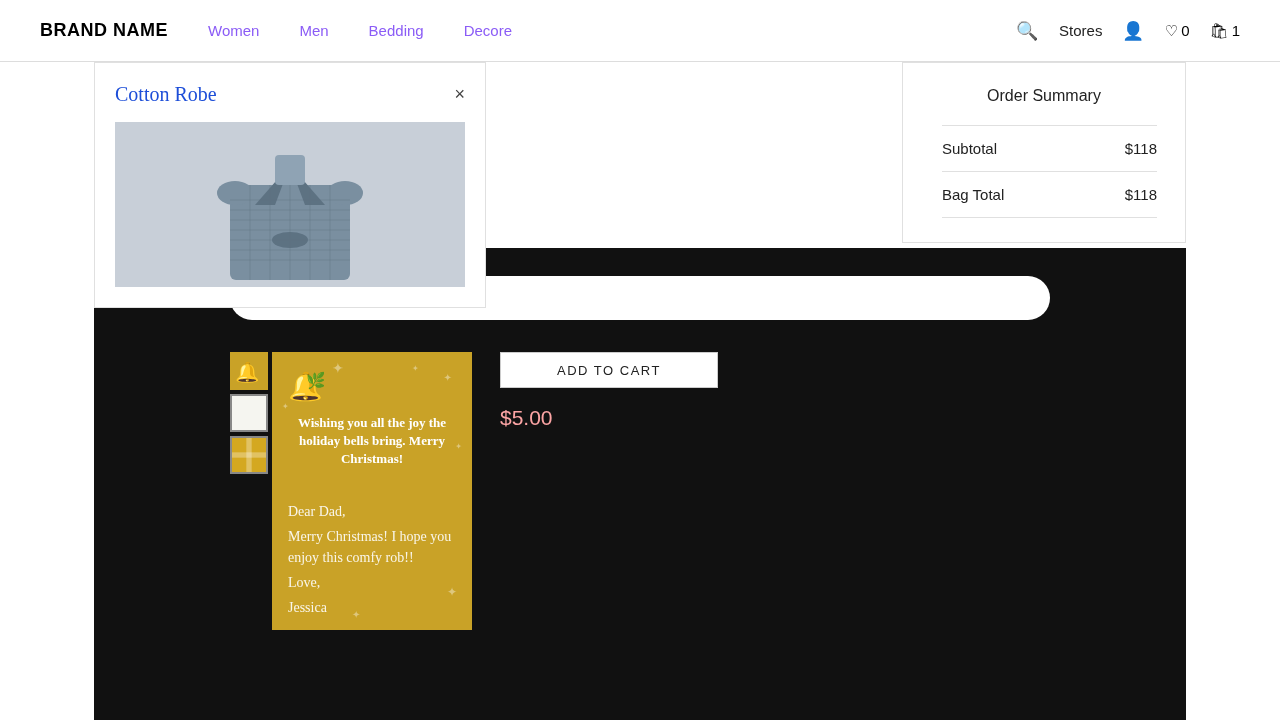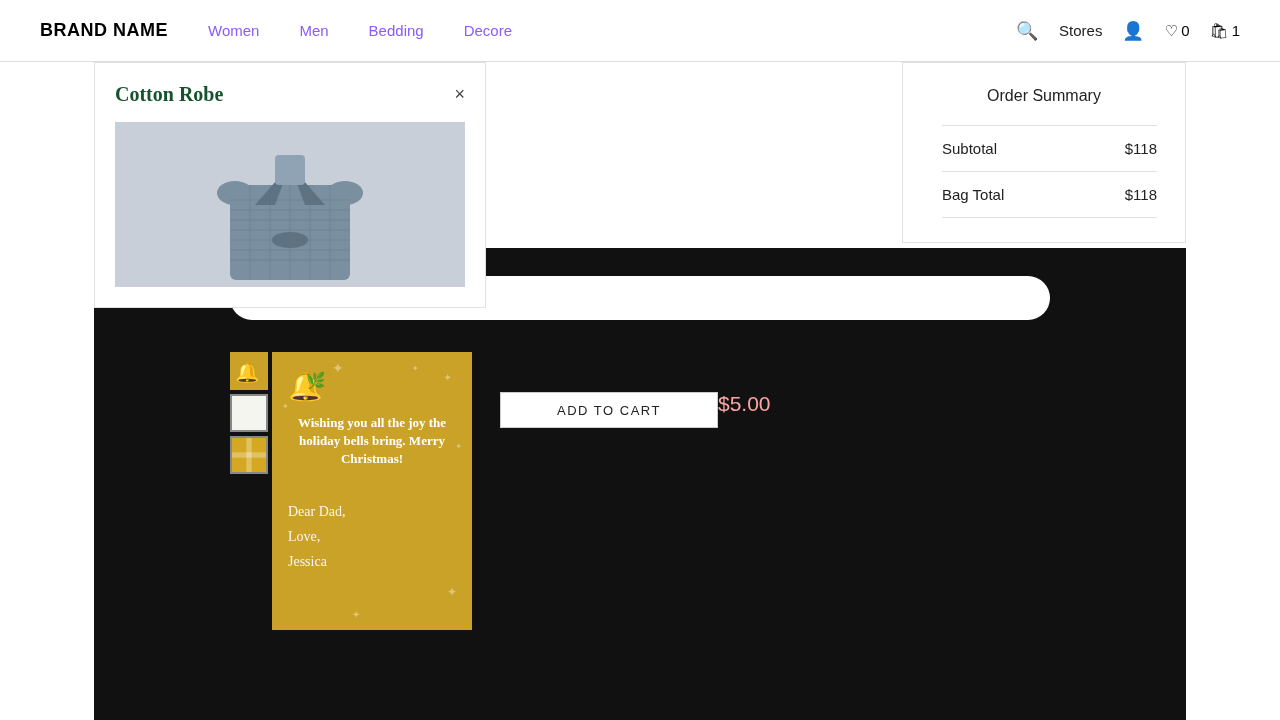--- a/index.html
+++ b/index.html
@@ -73,22 +73,22 @@
     }
     .product-panel-header {
       display: flex;
       justify-content: space-between;
       align-items: center;
       margin-bottom: 16px;
     }
     .product-panel-title {
       font-size: 20px;
       font-family: Georgia, serif;
-      font-weight: 700;
-      color: #14532d;
+      font-weight: 400;
+      color: #1d4ed8;
     }
     .close-btn {
       font-size: 18px;
       cursor: pointer;
       color: #444;
       background: none;
       border: none;
     }
     .product-image-placeholder {
       width: 100%;
@@ -250,23 +250,22 @@
       line-height: 1.5;
       margin-top: 20px;
     }
     .gift-card-message p {
       margin-bottom: 4px;
     }
 
     
     .cart-actions {
       display: flex;
-      flex-direction: row;
-      gap: 0;
-      margin-top: 40px;
+      flex-direction: column;
+      gap: 18px;
     }
     .add-to-cart-btn {
       width: 218px;
       height: 36px;
       background: #fff;
       border: 1.5px solid #ccc;
       font-family: Arial, sans-serif;
       font-size: 13px;
       letter-spacing: 1.5px;
       color: #222;
@@ -406,20 +405,21 @@
         <svg width="36" height="36" viewBox="0 0 36 36">
           <text x="0" y="28" font-size="28">🔔</text>
           <text x="18" y="18" font-size="16">🌿</text>
         </svg>
       </div>
 
       <div class="gift-card-headline">Wishing you all the joy the holiday bells bring. Merry Christmas!</div>
 
       <div class="gift-card-message">
         <p>Dear Dad,</p>
+        <p>Merry Christmas! I hope you enjoy this comfy rob!!</p>
         <p>Love,</p>
         <p>Jessica</p>
       </div>
     </div>
 
     <div class="cart-actions">
       <button class="add-to-cart-btn">ADD TO CART</button>
       <span class="price-tag">$5.00</span>
     </div>
 

